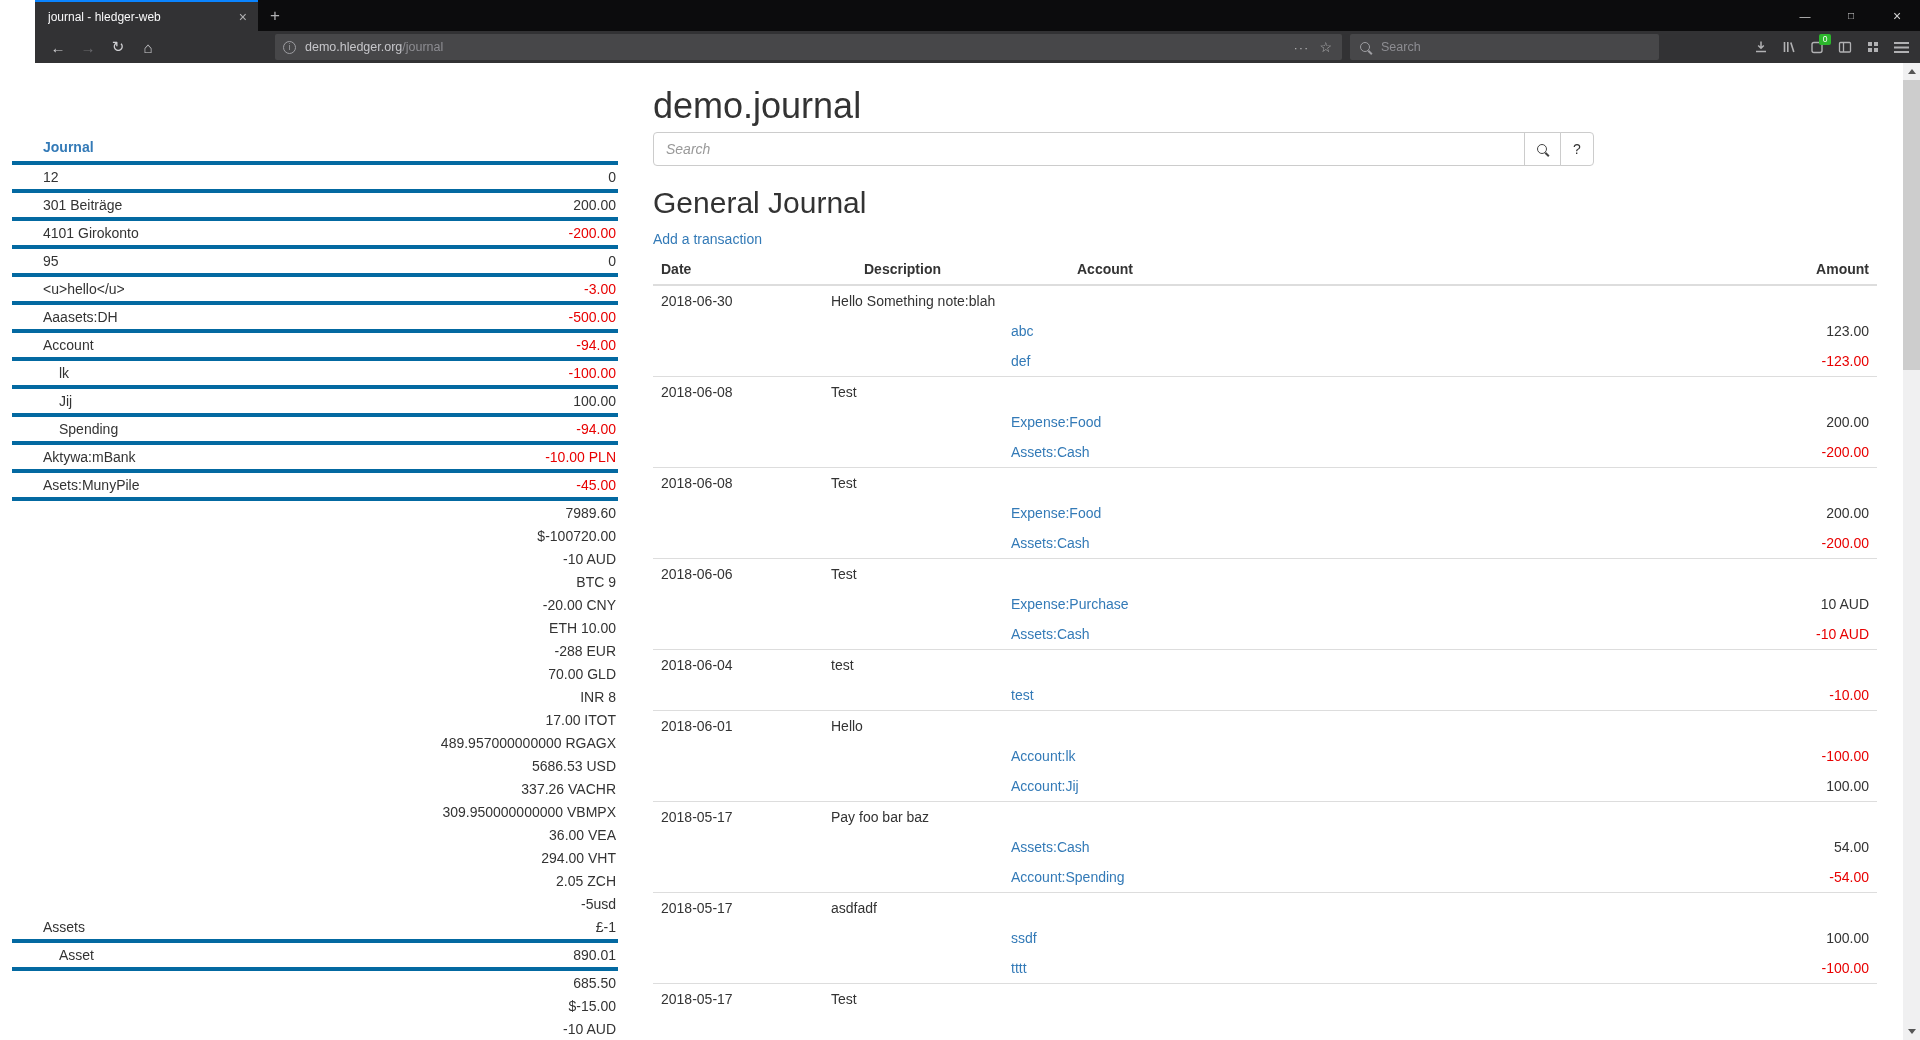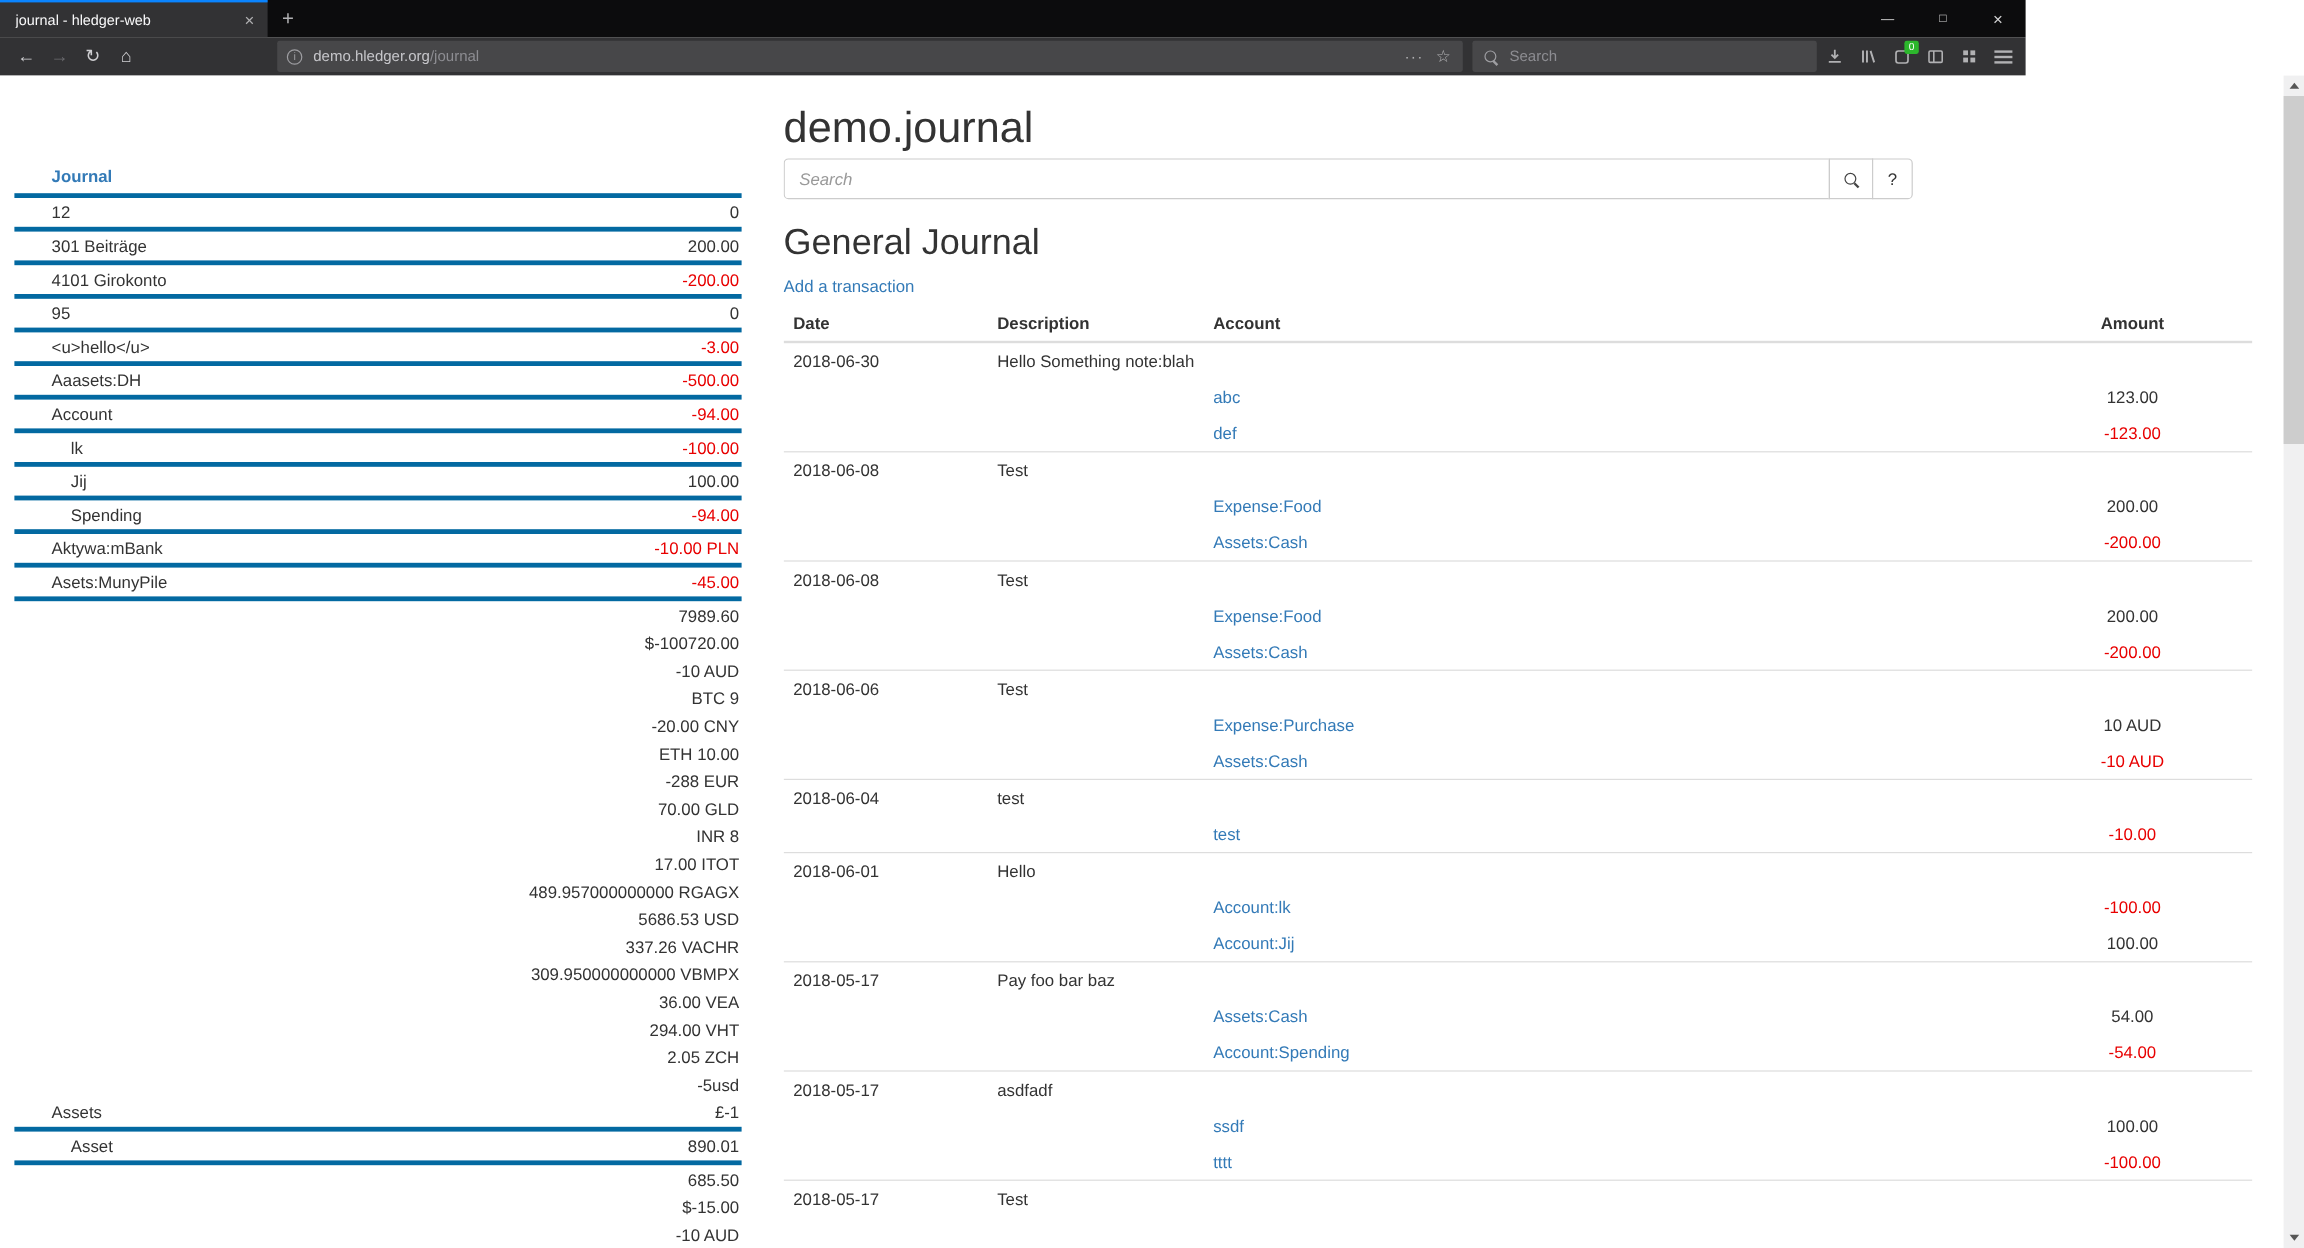--- a/index.html
+++ b/index.html
@@ -1,20 +1,20 @@
 <!DOCTYPE html>
 <html style="--accent: #337ab7; --negative: #e80000; --tabbar-bg: #0c0c0d; --toolbar-bg: #323234; --field-bg: #474749; --tab-accent: #0a84ff; --badge-green: #2cb72c;"><head>
 <meta charset="utf-8">
 <style>
   * { margin:0; padding:0; box-sizing:border-box; }
   html,body { width:1920px; height:1040px; overflow:hidden; background:#fff;
               font-family:"Liberation Sans", sans-serif; }
 
   
-  .chrome { position:absolute; top:0; left:0; width:1688px; height:63px; }
+  .chrome { position:absolute; top:0; left:0; width:1920px; height:63px;padding-left:35px; }
   .tabbar { height:31px; background:var(--tabbar-bg,#0c0c0d); display:flex; align-items:stretch; }
   .tab { width:223px; background:var(--toolbar-bg,#323234); border-top:2px solid var(--tab-accent,#0a84ff);
          display:flex; align-items:center; padding:0 8px 0 13px; color:#f9f9fa; font-size:12px; }
   .tab-title { flex:1; white-space:nowrap; overflow:hidden; }
   .tab-close { color:#b1b1b3; font-size:14px; padding:0 3px; }
   .newtab { color:#b1b1b3; font-size:17px; padding:0 12px; display:flex; align-items:center; }
   .win-controls { margin-left:auto; display:flex; }
   .win-btn { width:46px; display:flex; align-items:center; justify-content:center; color:#d4d4d4; }
   .win-min { font-size:11px; } .win-max { font-size:10px; } .win-close { font-size:14px; }
 
@@ -78,24 +78,24 @@
          justify-content:center; cursor:pointer; font-family:"Liberation Sans",sans-serif; }
   .btn-search { width:37px; }
   .btn-help { width:34px; border-radius:0 4px 4px 0; font-size:14px; color:#333; }
   .section-title { margin-top:20px; font-size:30px; font-weight:400; color:#333; line-height:34px; }
   .add-link-wrap { margin-top:10px; }
   .add-link { color:var(--accent,#337ab7); font-size:14px; text-decoration:none; cursor:pointer; }
 
   .jtable { margin-top:6px; width:1224px; font-size:14px; }
   .jrow { display:grid; grid-template-columns:170px 180px 1fr 200px; }
   .jcell { padding:5px 8px; line-height:20px; white-space:nowrap; overflow:hidden; }
-  .jhead { font-weight:bold; border-bottom:2px solid #ddd; }
+  .jhead { font-weight:bold; border-bottom:2px solid #ddd;gap:33px; }
   .c1 { grid-column:1; } .c2 { grid-column:2; } .c23 { grid-column:2 / 4; }
   .c3 { grid-column:3; } .c4 { grid-column:4; }
-  .amount { text-align:center; }
+  .amount { text-align:right; }
   .tx-group + .tx-group { border-top:1px solid #ddd; }
   .acct-link { color:var(--accent,#337ab7); text-decoration:none; cursor:pointer; }
 
   
   .vscrollbar { position:absolute; top:63px; right:0; width:17px; height:977px; background:#f0f0f1; }
   .sb-arrow { position:absolute; left:0; width:17px; height:17px; display:flex; align-items:center;
               justify-content:center; }
   .sb-arrow.up { top:0; } .sb-arrow.down { bottom:0; }
   .sb-arrow.up::after { content:""; border-left:4px solid transparent; border-right:4px solid transparent;
                         border-bottom:5px solid #565656; }

